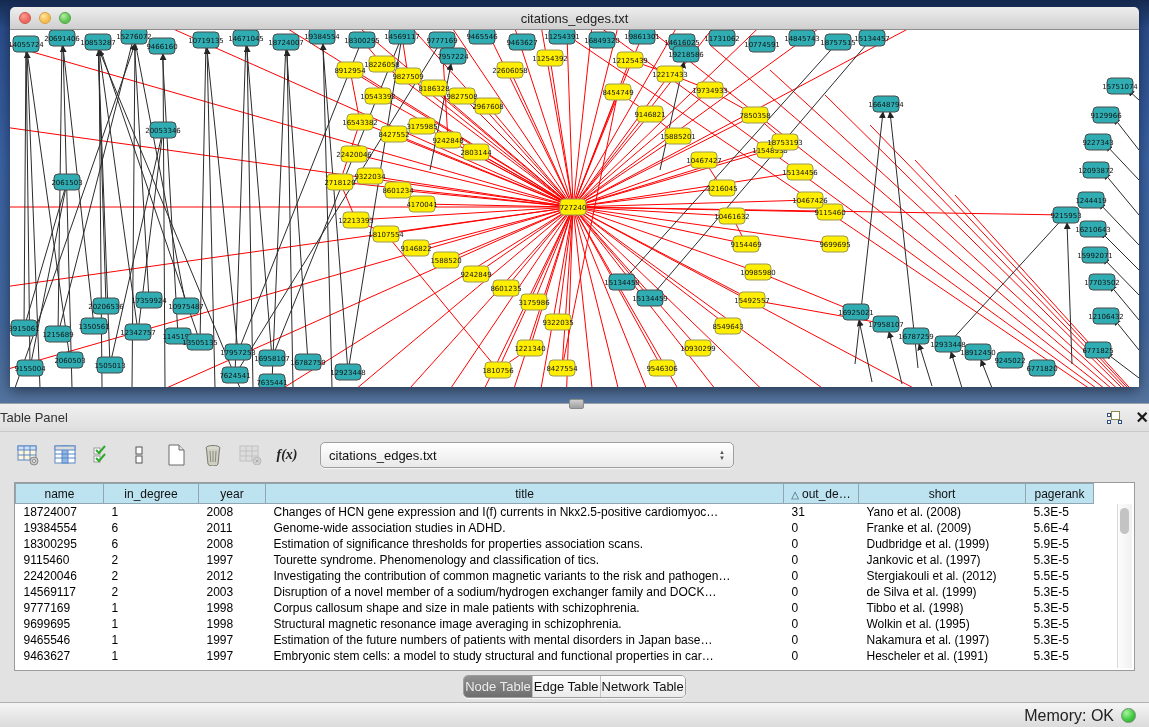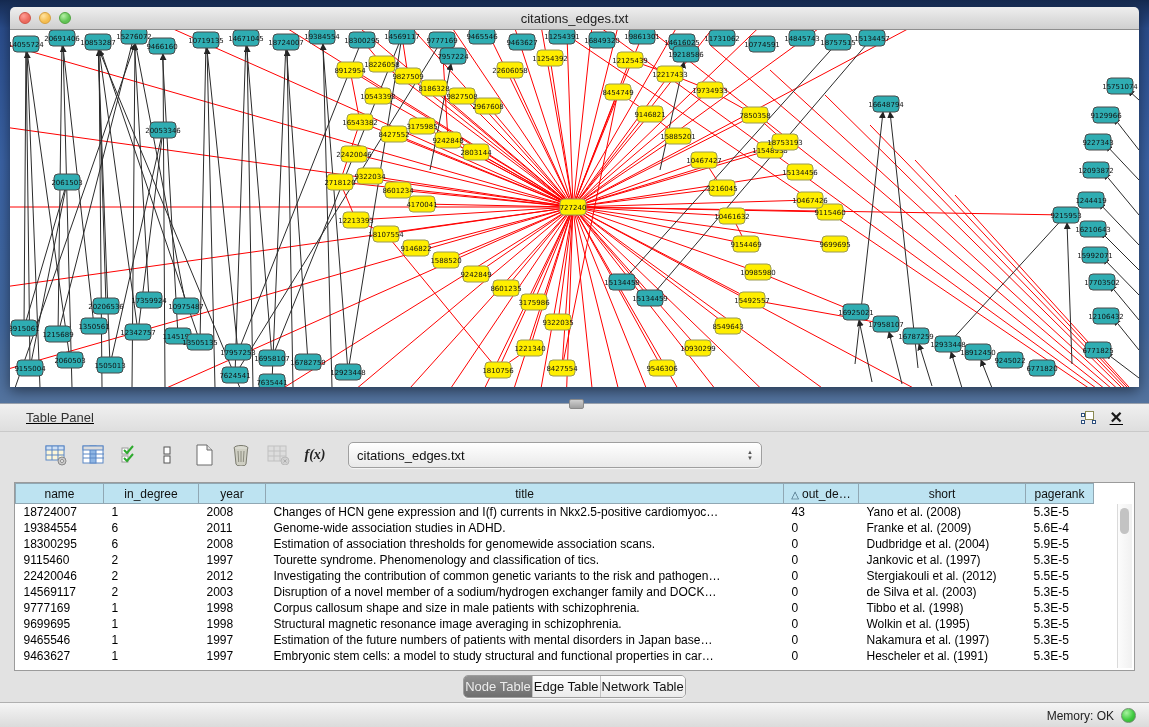--- a/index.html
+++ b/index.html
@@ -21,27 +21,27 @@
   svg#net{display:block;}
   .er{stroke:#ff0000;stroke-width:1;fill:none;}
   .ek{stroke:#2b2b2b;stroke-width:1;fill:none;}
   .nt{fill:#2fadb2;stroke:#4a4a4a;stroke-width:1;}
   .ny{fill:#ffee00;stroke:#9a9a55;stroke-width:1;}
   .nl{font:7px "DejaVu Sans",sans-serif;fill:#111;text-anchor:middle;}
   
   .tablepanel{position:relative;height:324px;background:#e2e2e2;border-top:1px solid #98a0ac;}
   .knob{position:absolute;top:-5px;left:49.5%;width:13px;height:8px;border-radius:2px;
     background:linear-gradient(#cfcfcf,#9f9f9f);border:1px solid #8a8a8a;}
-  .phead{height:27px;display:flex;align-items:center;padding:0 26px;
-    background:linear-gradient(#f0f0f0,#dedede);border-bottom:1px solid #c9c9c9;text-decoration:underline;}
+  .phead{height:27px;display:flex;align-items:center;padding:0 0;
+    background:linear-gradient(#f0f0f0,#dedede);border-bottom:1px solid #c9c9c9;}
   .ptitle{font-size:13px;color:#333;}
   .pacts{margin-left:auto;display:flex;align-items:center;gap:14px;}
   .float-btn,.close-btn{background:none;border:none;padding:0;cursor:default;display:flex;align-items:center;}
   .close-btn{font-size:16px;font-weight:700;color:#1a1a1a;line-height:14px;}
-  .toolbar{height:46px;display:flex;align-items:center;padding-left:14px;gap:9px;margin-left:28px;}
+  .toolbar{height:46px;display:flex;align-items:center;padding-left:14px;gap:9px;}
   .tbtn{width:28px;height:28px;border:none;background:transparent;padding:2px;display:flex;
     align-items:center;justify-content:center;}
   .fx{font:italic 700 14px "Liberation Serif",serif;color:#222;}
   .dropdown{width:396px;height:24px;margin-left:10px;border:1px solid #9f9f9f;border-radius:5px;
     background:linear-gradient(#ffffff,#e9e9e9);display:flex;align-items:center;padding:0 8px;
     font-size:13px;color:#111;box-shadow:0 1px 1px rgba(255,255,255,.7);}
   .stepper{margin-left:auto;display:flex;flex-direction:column;gap:1px;color:#555;}
   .stepper span{font-size:6px;line-height:5px;}
   .table-area{margin:4px 14px 0;height:187px;background:#fff;border:1px solid #9b9b9b;
     position:relative;overflow:hidden;}
@@ -56,21 +56,21 @@
   .vthumb{position:absolute;top:4px;left:2px;width:9px;height:26px;border-radius:5px;background:#c3c3c3;}
   .tabs-row{height:31px;display:flex;align-items:center;justify-content:center;}
   .tabbar{display:flex;border:1px solid #9d9d9d;border-radius:5px;overflow:hidden;
     box-shadow:0 1px 1px rgba(255,255,255,.8);}
   .tab{padding:3px 1px;font-size:13px;background:linear-gradient(#fefefe,#ebebeb);
     color:#111;border:none;border-left:1px solid #c4c4c4;}
   .tab:first-child{border-left:none;}
   .tab.active{background:linear-gradient(#909090,#6e6e6e);color:#ececec;}
   .statusbar{position:absolute;left:0;right:0;bottom:0;height:26px;border-top:1px solid #b0b0b0;
     background:linear-gradient(#f5f5f5,#dadada);display:flex;align-items:center;
-    justify-content:flex-end;gap:7px;padding-right:13px;font-size:12px;color:#222;box-sizing:border-box;margin-top:36px;}
+    justify-content:flex-end;gap:7px;padding-right:13px;font-size:16px;color:#222;box-sizing:border-box;margin-top:36px;}
   .mem-dot{width:15px;height:15px;border-radius:50%;box-sizing:border-box;border:1px solid #6f8f6f;
     background:radial-gradient(circle at 35% 30%,#a8f3a0,#41cc41 55%,#2ba32b);}
 </style>
 </head>
 <body>
 
 <div class="desktop">
   <div class="mac-window">
     <div class="titlebar">
       <div class="lights">
@@ -869,67 +869,67 @@
             <th>short</th>
             <th>pagerank</th>
           </tr>
         </thead>
         <tbody>
           <tr>
             <td class="c0">18724007</td>
             <td>1</td>
             <td>2008</td>
             <td>Changes of HCN gene expression and I(f) currents in Nkx2.5-positive cardiomyoc…</td>
-            <td>43</td>
+            <td>31</td>
             <td>Yano et al. (2008)</td>
             <td>5.3E-5</td>
           </tr>
           <tr>
             <td class="c0">19384554</td>
             <td>6</td>
             <td>2011</td>
             <td>Genome-wide association studies in ADHD.</td>
             <td>0</td>
             <td>Franke et al. (2009)</td>
             <td>5.6E-4</td>
           </tr>
           <tr>
             <td class="c0">18300295</td>
             <td>6</td>
             <td>2008</td>
-            <td>Estimation of association thresholds for genomewide association scans.</td>
+            <td>Estimation of significance thresholds for properties association scans.</td>
             <td>0</td>
-            <td>Dudbridge et al. (2004)</td>
+            <td>Dudbridge et al. (1999)</td>
             <td>5.9E-5</td>
           </tr>
           <tr>
             <td class="c0">9115460</td>
             <td>2</td>
             <td>1997</td>
             <td>Tourette syndrome. Phenomenology and classification of tics.</td>
             <td>0</td>
             <td>Jankovic et al. (1997)</td>
             <td>5.3E-5</td>
           </tr>
           <tr>
             <td class="c0">22420046</td>
             <td>2</td>
             <td>2012</td>
-            <td>Investigating the contribution of common genetic variants to the risk and pathogen…</td>
+            <td>Investigating the contribution of common magnetic variants to the risk and pathogen…</td>
             <td>0</td>
             <td>Stergiakouli et al. (2012)</td>
             <td>5.5E-5</td>
           </tr>
           <tr>
             <td class="c0">14569117</td>
             <td>2</td>
             <td>2003</td>
             <td>Disruption of a novel member of a sodium/hydrogen exchanger family and DOCK…</td>
             <td>0</td>
-            <td>de Silva et al. (2003)</td>
+            <td>de Silva et al. (1999)</td>
             <td>5.3E-5</td>
           </tr>
           <tr>
             <td class="c0">9777169</td>
             <td>1</td>
             <td>1998</td>
             <td>Corpus callosum shape and size in male patients with schizophrenia.</td>
             <td>0</td>
             <td>Tibbo et al. (1998)</td>
             <td>5.3E-5</td>

